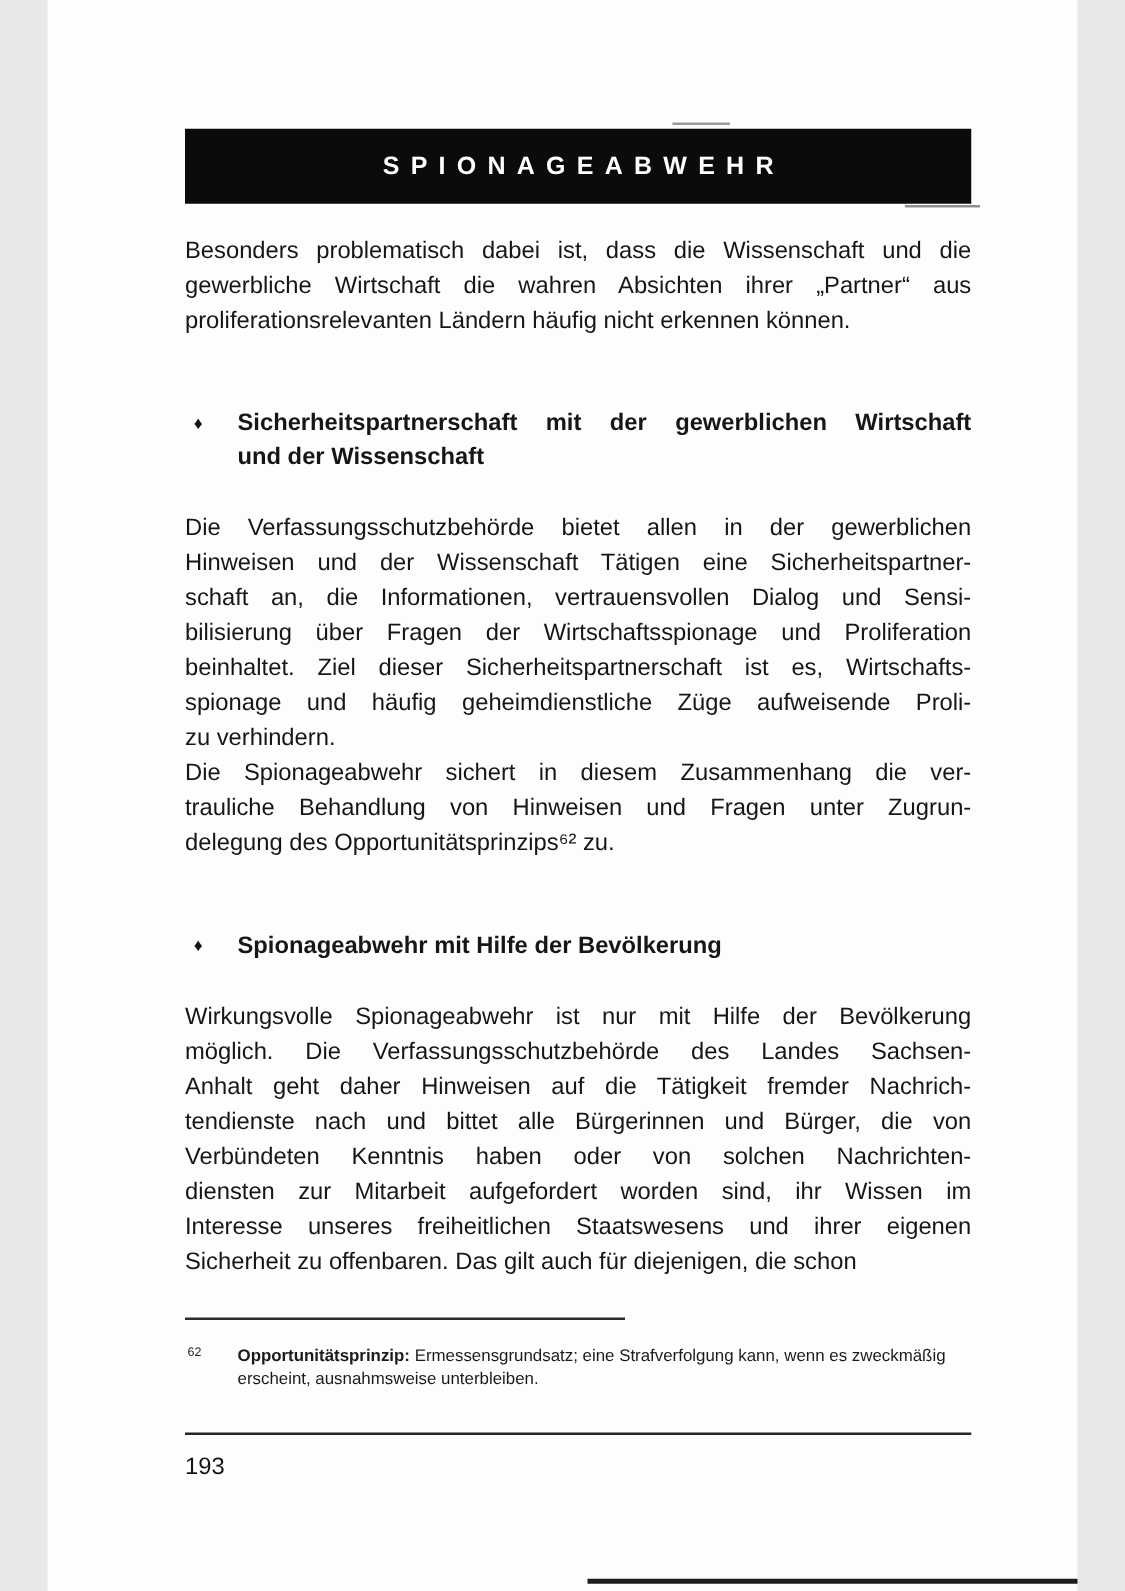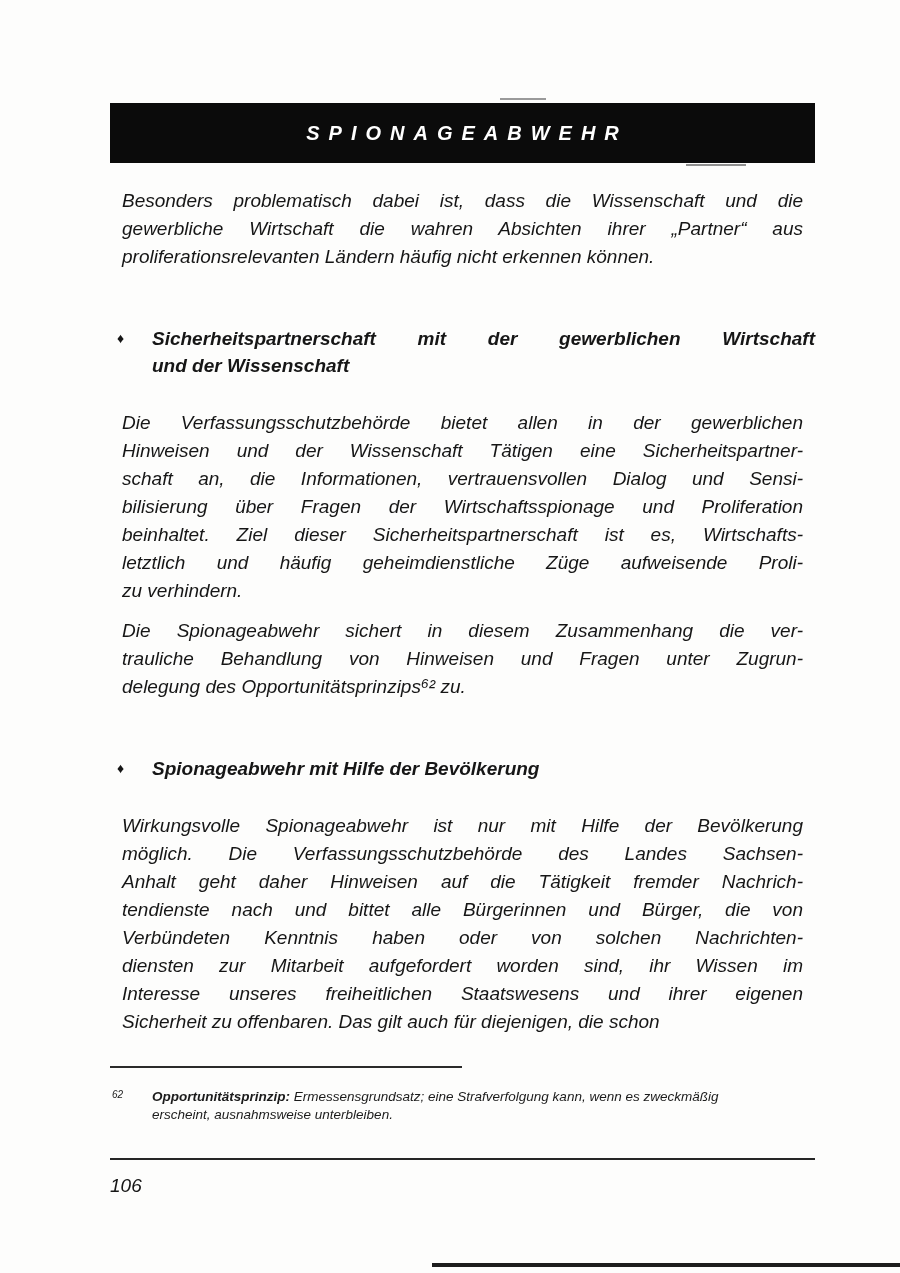--- a/index.html
+++ b/index.html
@@ -1,44 +1,43 @@
 <!DOCTYPE html>
 <html><head>
 <meta charset="utf-8">
 <style>
   html,body { margin:0; padding:0; background:#e8e8e8; }
   .page {
     position:relative;
-    width:900px; height:1273px;
+    width:824px; height:1273px;
     margin:0 auto;
     background:#fdfdfc;
     font-family:"Liberation Sans", sans-serif;
     color:#161616;
     box-sizing:border-box;
     padding:103px 85px 0 110px;
     overflow:hidden;
-    font-style:italic;
   }
   
   .banner {
     height:60px;
     background:#0b0b0b;
     display:flex; align-items:center; justify-content:center;
     margin-bottom:24px;
   }
   .banner-title {
     color:#ffffff;
     font-weight:bold;
     font-size:20px;
     letter-spacing:9px;
     padding-left:9px; 
     white-space:nowrap;
   }
   
-  .block { margin:12px; }
+  .block { margin:0; }
   .block.paragraph { font-size:19px; }
   .line {
     font-size:19px;
     line-height:28px;
     text-align:justify;
     text-align-last:justify;
     white-space:normal;
   }
   .line.last { text-align-last:left; }
   
@@ -130,21 +129,21 @@
           <div class="line">Sicherheitspartnerschaft mit der gewerblichen Wirtschaft</div>
           <div class="line last">und der Wissenschaft</div>
         </div>
       </div>
       <div class="block paragraph">
         <div class="line">Die Verfassungsschutzbehörde bietet allen in der gewerblichen</div>
         <div class="line">Hinweisen und der Wissenschaft Tätigen eine Sicherheitspartner-</div>
         <div class="line">schaft an, die Informationen, vertrauensvollen Dialog und Sensi-</div>
         <div class="line">bilisierung über Fragen der Wirtschaftsspionage und Proliferation</div>
         <div class="line">beinhaltet. Ziel dieser Sicherheitspartnerschaft ist es, Wirtschafts-</div>
-        <div class="line">letztlich und häufig geheimdienstliche Züge aufweisende Proli-</div>
+        <div class="line">spionage und häufig geheimdienstliche Züge aufweisende Proli-</div>
         <div class="line last">zu verhindern.</div>
       </div>
       <div class="block paragraph">
         <div class="line">Die Spionageabwehr sichert in diesem Zusammenhang die ver-</div>
         <div class="line">trauliche Behandlung von Hinweisen und Fragen unter Zugrun-</div>
         <div class="line last">delegung des Opportunitätsprinzips⁶² zu.</div>
       </div>
       <div class="block heading">
         <span class="bullet">♦</span>
         <div class="heading-text">
@@ -167,19 +166,19 @@
 
   <div class="footnote">
     <span class="fn-marker">62</span>
     <div class="fn-text">
       <span class="fn-term">Opportunitätsprinzip:</span><span> Ermessensgrundsatz; eine Strafverfolgung kann, wenn es zweckmäßig erscheint, ausnahmsweise unterbleiben.</span>
     </div>
   </div>
 
   <div class="bottom-rule"></div>
 
-  <div class="page-number">106</div>
+  <div class="page-number">193</div>
 
   <div class="artifact-top-dash"></div>
   <div class="artifact-mid-dash"></div>
   <div class="artifact-bottom-line"></div>
 
 </div>
 
 </body></html>

